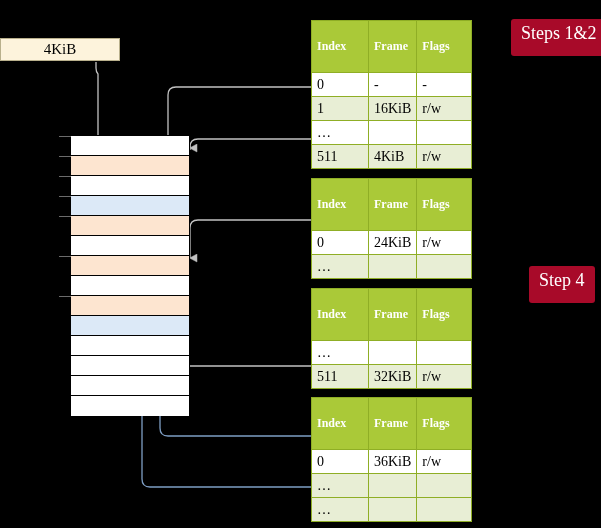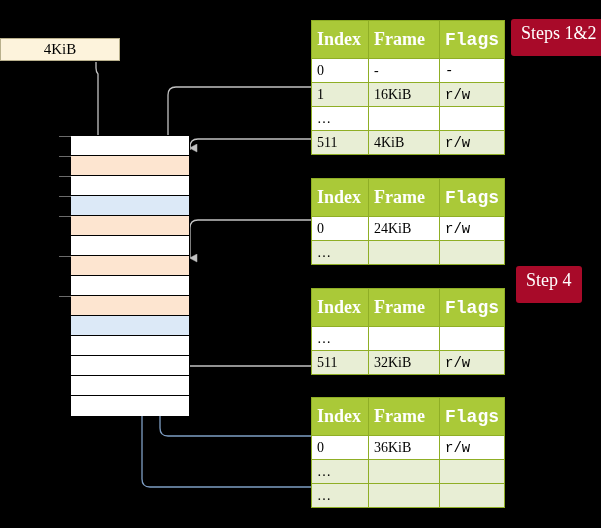--- a/index.html
+++ b/index.html
@@ -79,41 +79,41 @@
     background: #ffffff;
     font-size: 14px;
     color: #000;
     table-layout: fixed;
   }
   table.pt th {
     background: #aac938;
     color: #ffffff;
     font-weight: bold;
     text-align: left;
-    padding: 8px 5px;
+    padding: 18px 5px;
     border: 1px solid #8fae25;
-    font-size: 18px;
+    font-size: 12px;
     height: 20px;
     box-sizing: border-box;
   }
   table.pt td {
     border: 1px solid #8fae25;
     padding: 1px 5px;
     height: 24px;
     box-sizing: border-box;
     background: #ffffff;
     vertical-align: middle;
     overflow: hidden;
     white-space: nowrap;
   }
   table.pt tr.alt td { background: #e8eed5; }
   table.pt td.hl { background: #fcf6a0; }
   .col-index { width: 57px; }
-  .col-frame { width: 71px; }
-  .col-flags { width: 55px; font-family: Liberation Mono, monospace; }
+  .col-frame { width: 48px; }
+  .col-flags { width: 55px; }
   
   #wires {
     position: absolute;
     left: 0; top: 0;
     width: 601px; height: 528px;
     pointer-events: none;
   }
 </style>
 </head>
 <body>
@@ -149,21 +149,21 @@
     <path d="M311,487 L150,487 Q142,487 142,479 L142,218" fill="none" stroke="#7e9ec4" stroke-width="1.3" marker-end="url(#ah-blue)"></path>
   </svg>
 
   <div class="kib-box">
     <span>4KiB</span>
   </div>
 
   <div class="badge" style="left:511px; top:19px;">
     <span>Steps 1&amp;2</span>
   </div>
-  <div class="badge" style="left:516px; top:266px;">
+  <div class="badge" style="left:529px; top:266px;">
     <span>Step 4</span>
   </div>
 
   <div class="memcol" id="memcol">
       <div class="memrow" style="position: relative;">
         <div class="tick"></div>
       </div>
       <div class="memrow peach" style="position: relative;">
         <div class="tick"></div>
       </div>

